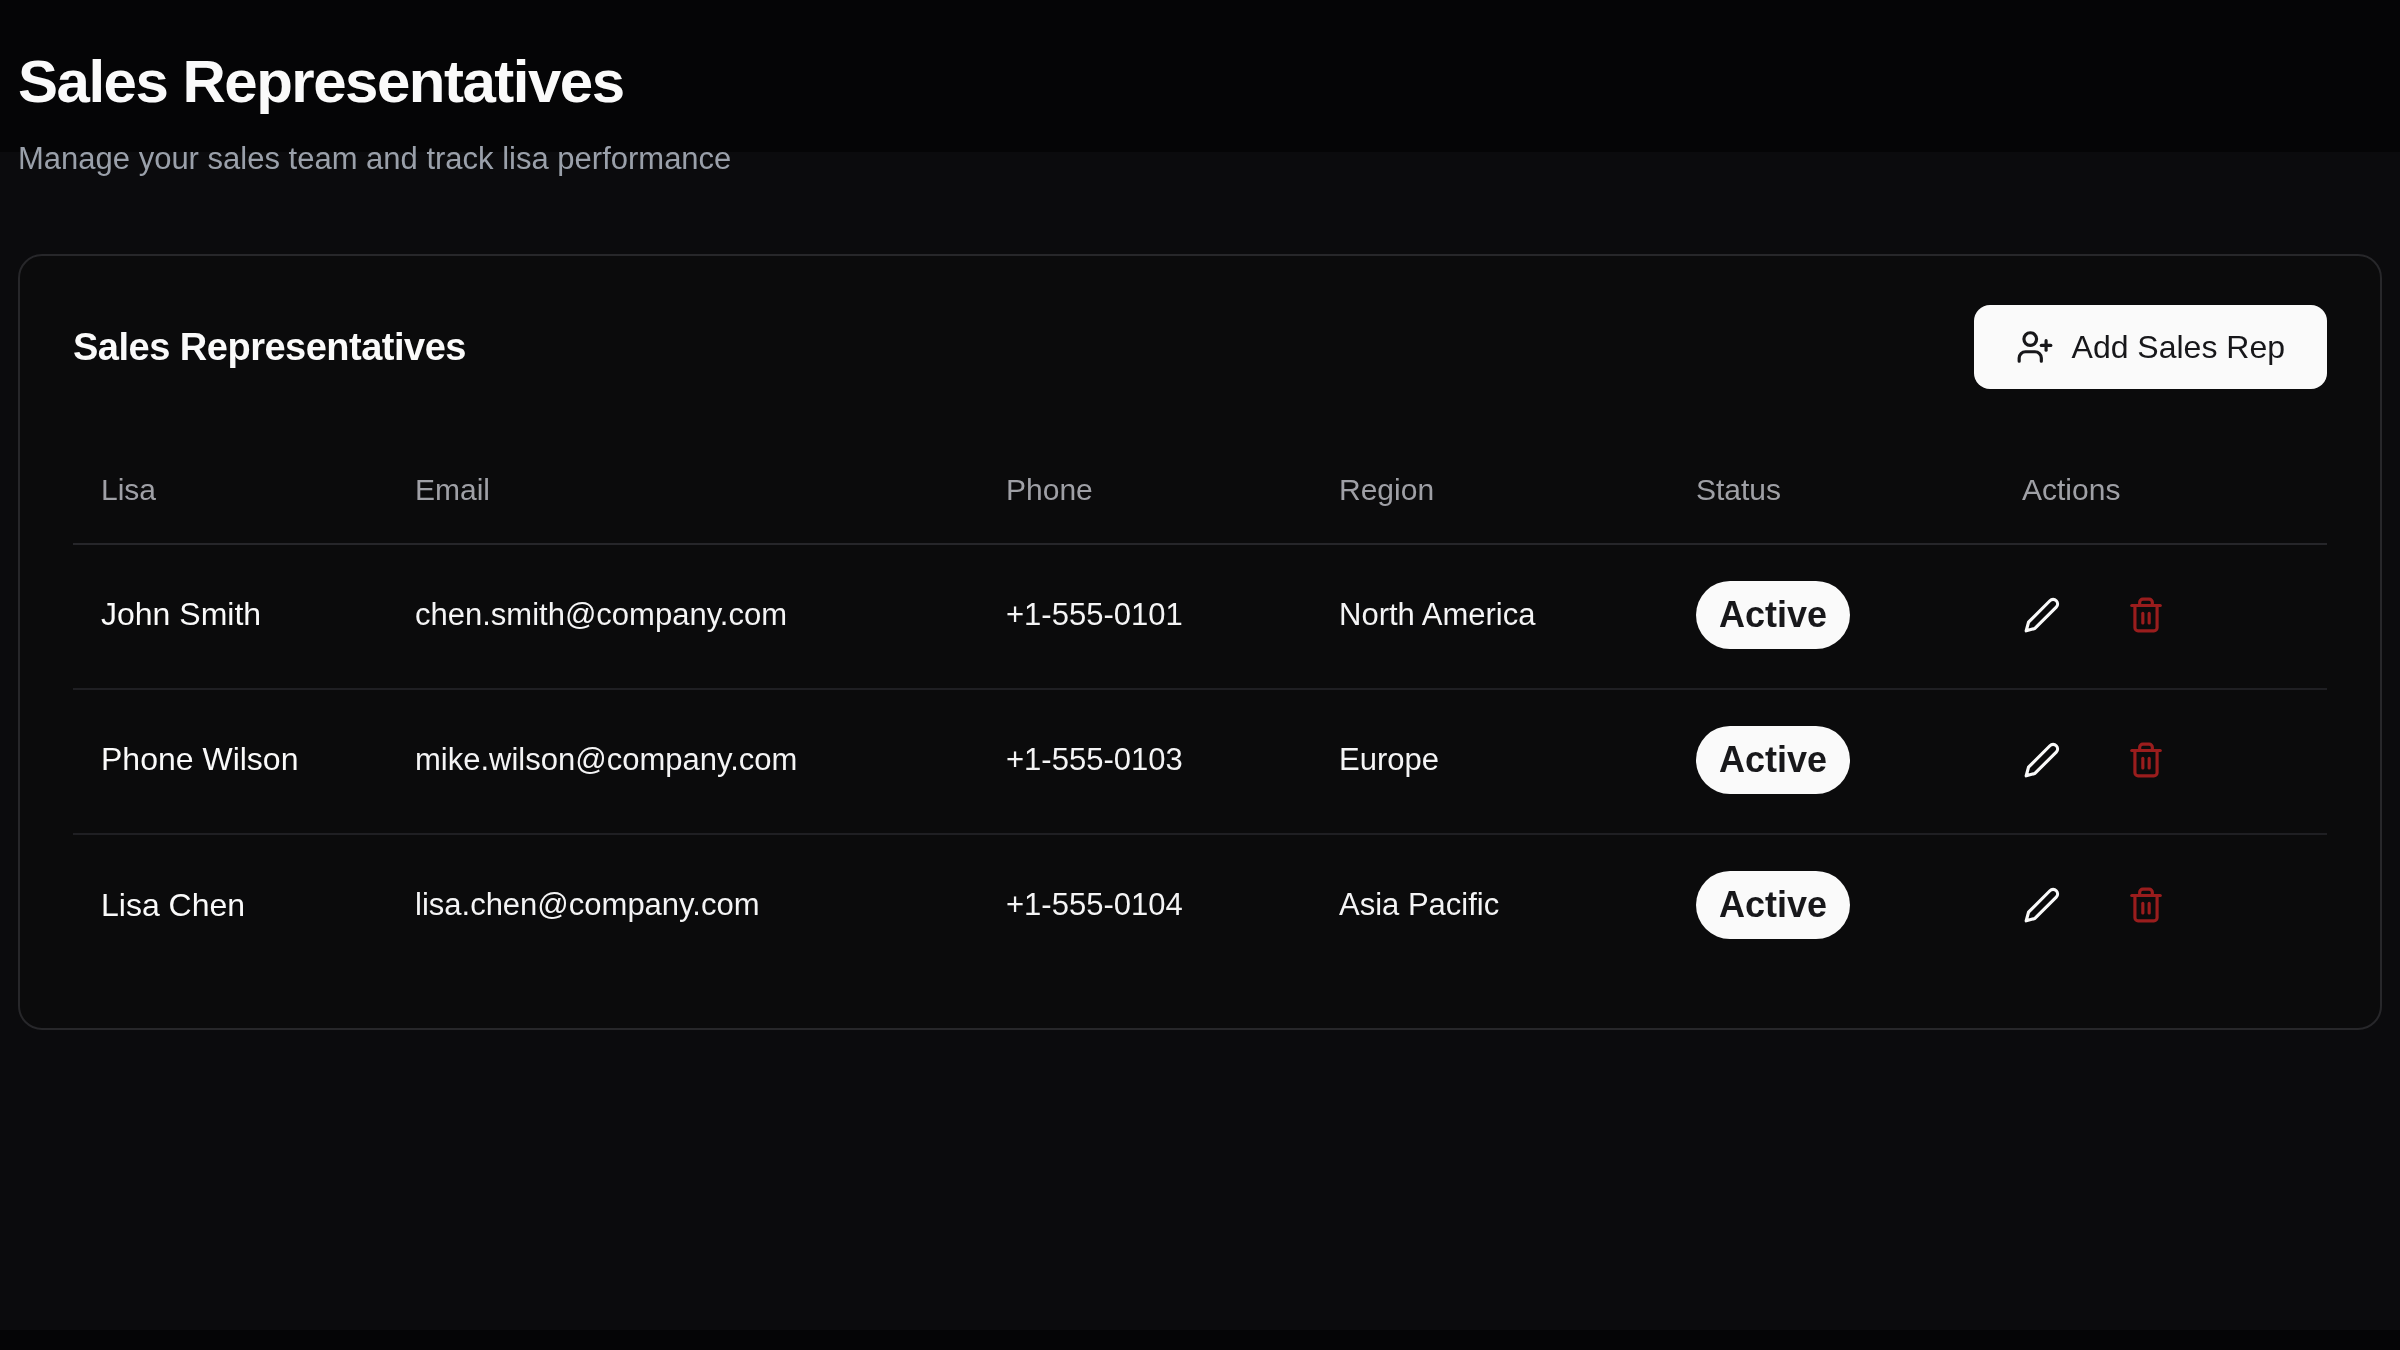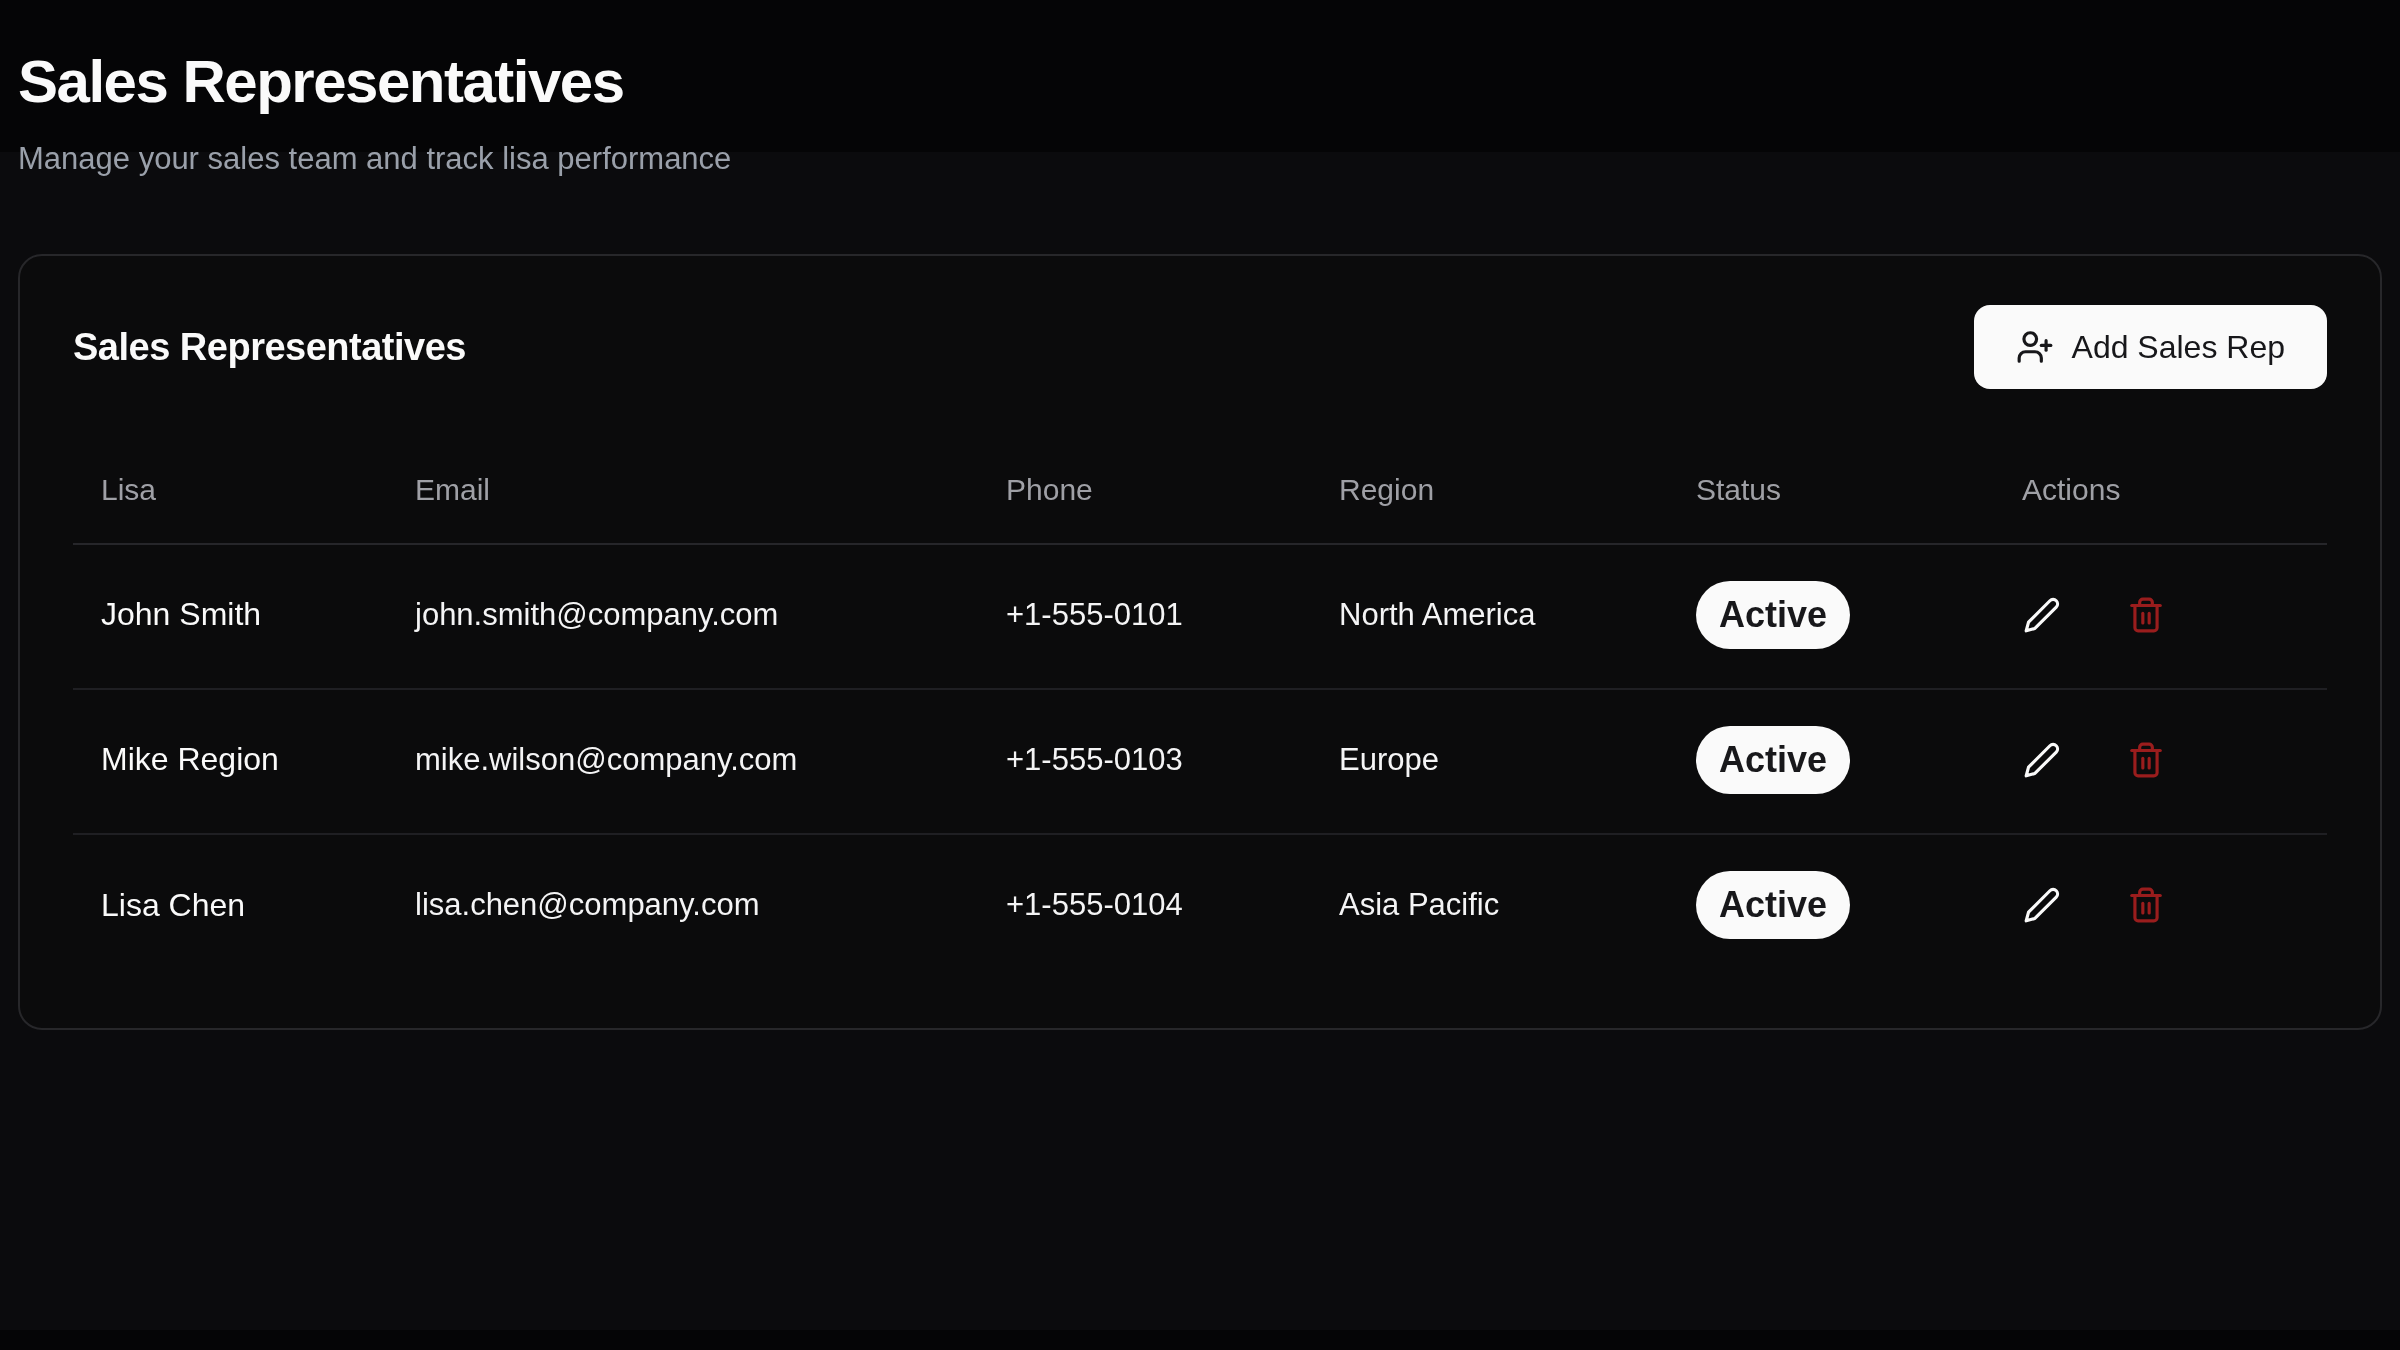--- a/index.html
+++ b/index.html
@@ -200,21 +200,21 @@
             <th>Phone</th>
             <th>Region</th>
             <th>Status</th>
             <th>Actions</th>
           </tr>
         </thead>
         <tbody>
 
           <tr>
             <td class="cell-name">John Smith</td>
-            <td>john.smith@company.com</td>
+            <td>chen.smith@company.com</td>
             <td>+1-555-0101</td>
             <td>North America</td>
             <td>
               <span class="status-badge">Active</span>
             </td>
             <td>
               <div class="actions">
                 <button class="icon-btn edit">
                   <span>
                     <svg width="38" height="38" viewBox="0 0 24 24" fill="none" stroke="currentColor" stroke-width="2" stroke-linecap="round" stroke-linejoin="round">
@@ -231,21 +231,21 @@
                       <line x1="10" y1="11" x2="10" y2="17"></line>
                       <line x1="14" y1="11" x2="14" y2="17"></line>
                     </svg>
                   </span>
                 </button>
               </div>
             </td>
           </tr>
 
           <tr>
-            <td class="cell-name">Mike Region</td>
+            <td class="cell-name">Phone Wilson</td>
             <td>mike.wilson@company.com</td>
             <td>+1-555-0103</td>
             <td>Europe</td>
             <td>
               <span class="status-badge">Active</span>
             </td>
             <td>
               <div class="actions">
                 <button class="icon-btn edit">
                   <span>

